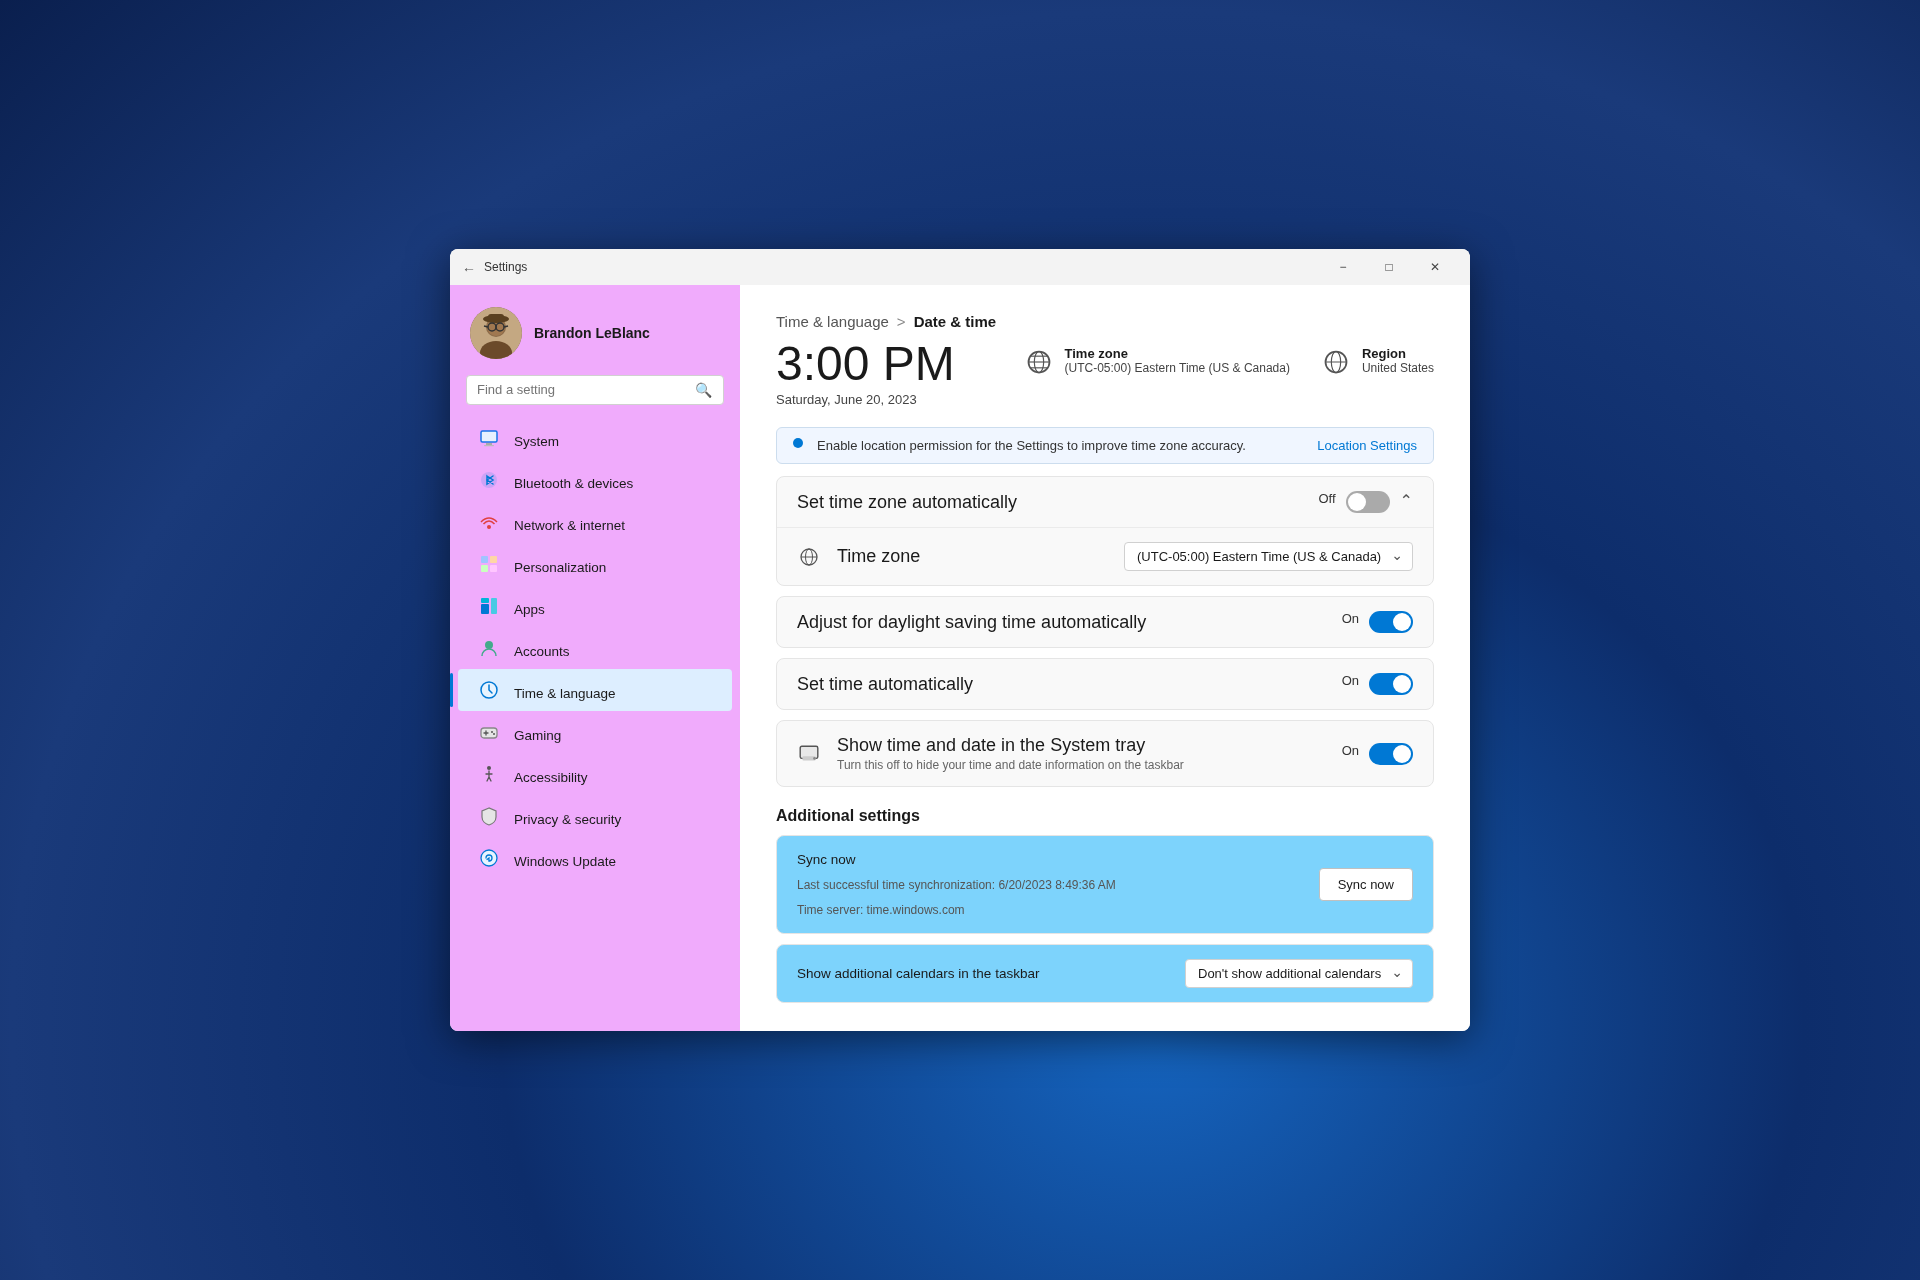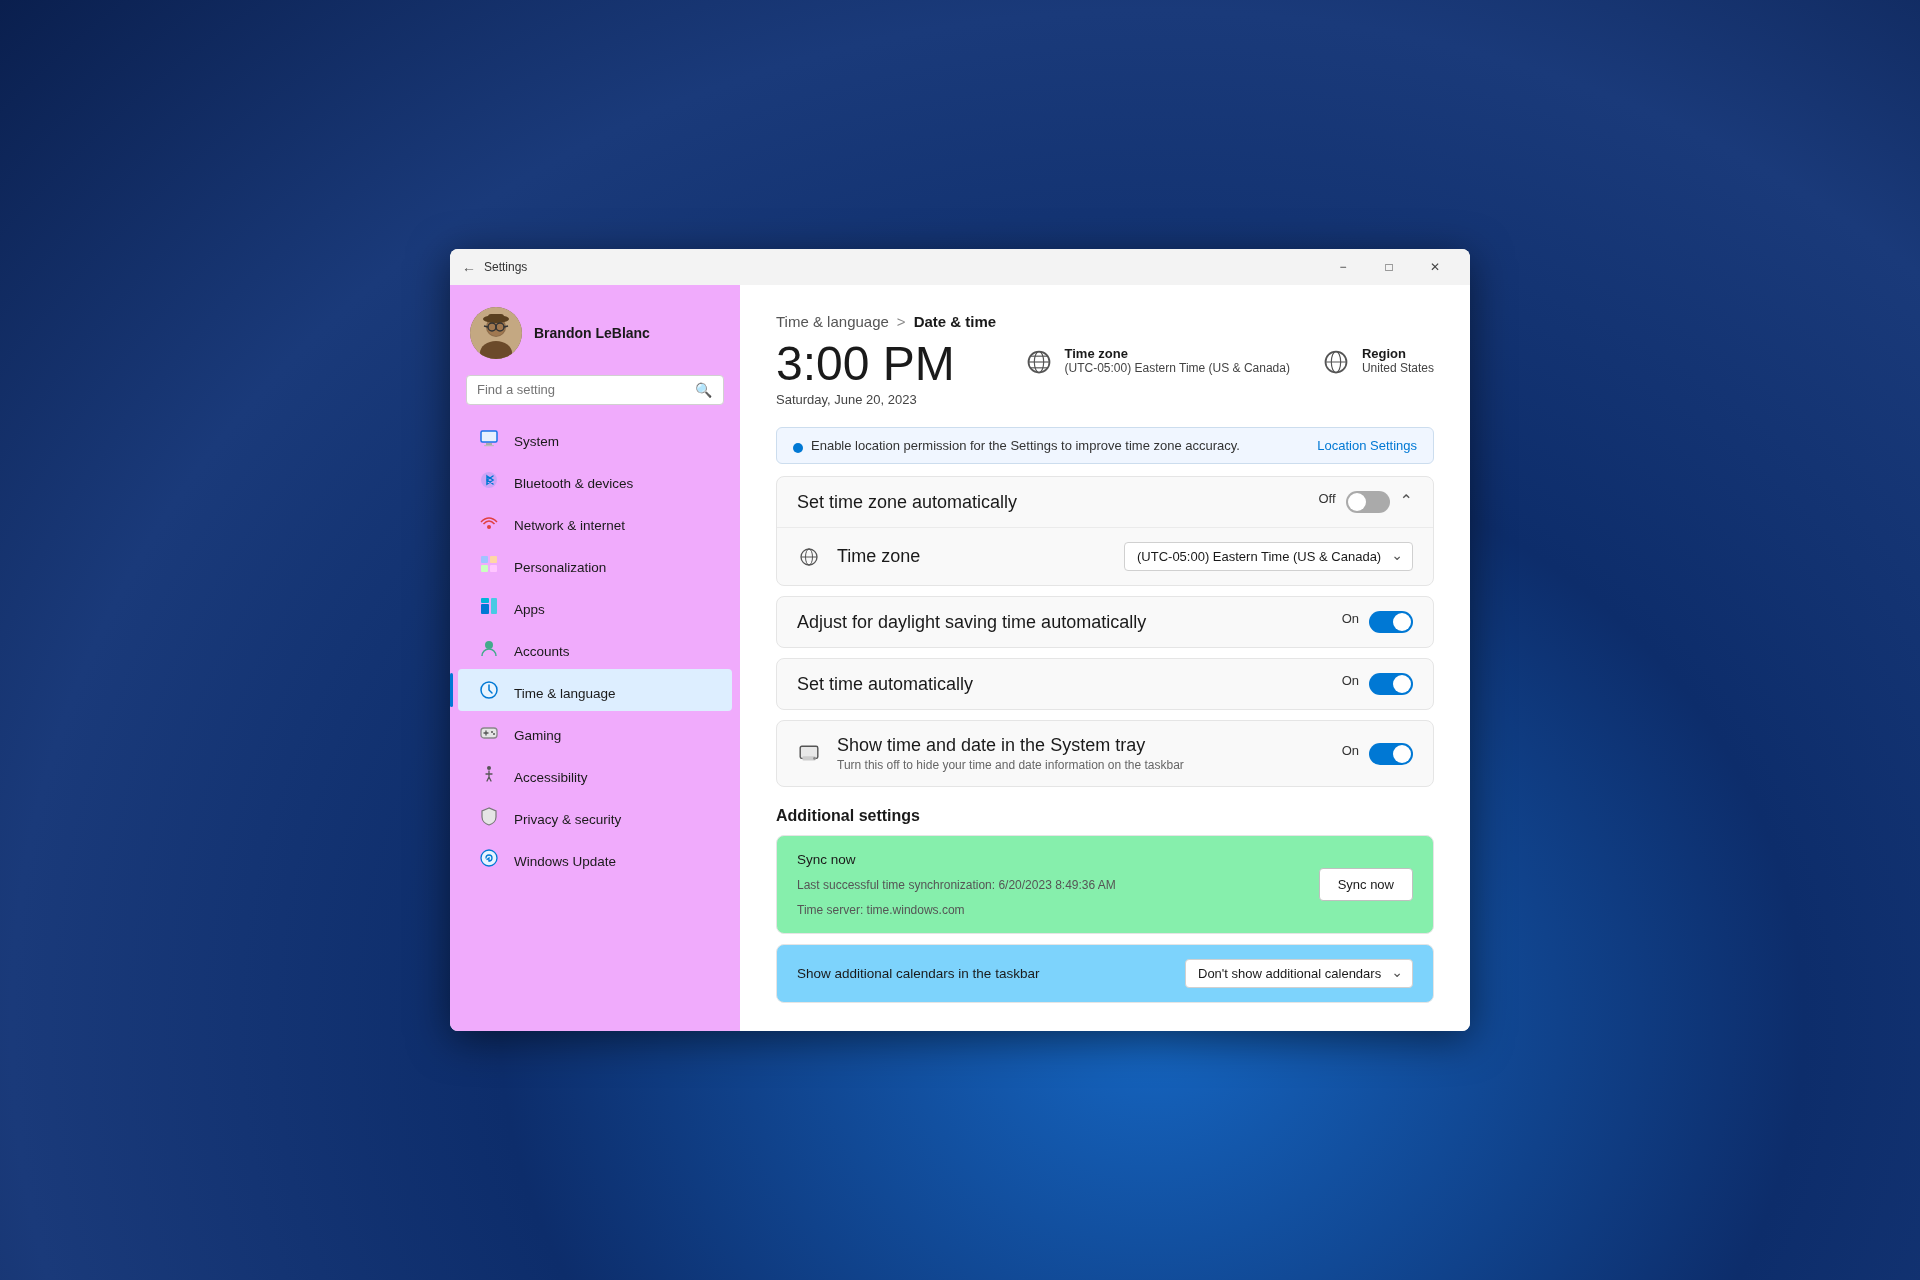--- a/index.html
+++ b/index.html
@@ -228,22 +228,22 @@
       padding: 10px 16px;
       display: flex;
       align-items: center;
       justify-content: space-between;
       margin-bottom: 12px;
       font-size: 13px;
       color: #333;
     }
     .info-banner-left {
       display: flex;
-      align-items: flex-end;
-      gap: 8px;
+      align-items: flex-start;
+      gap: 14px;
     }
     .info-dot {
       width: 10px;
       height: 10px;
       border-radius: 50%;
       background: #0078d4;
       flex-shrink: 0;
     }
     .info-link {
       color: #0078d4;
@@ -354,21 +354,21 @@
     }
 
     .additional-settings-title {
       font-size: 16px;
       font-weight: 600;
       color: #1a1a1a;
       margin: 20px 0 10px 0;
     }
 
     .sync-card {
-      background: #86efac;
+      background: #7dd3fc;
       border: 1px solid #e5e5e5;
       border-radius: 8px;
       padding: 16px 20px;
       display: flex;
       align-items: center;
       gap: 16px;
       margin-bottom: 10px;
     }
     .sync-card-text { flex: 1; }
     .sync-card-title { font-size: 13.5px; font-weight: 500; color: #1a1a1a; }

